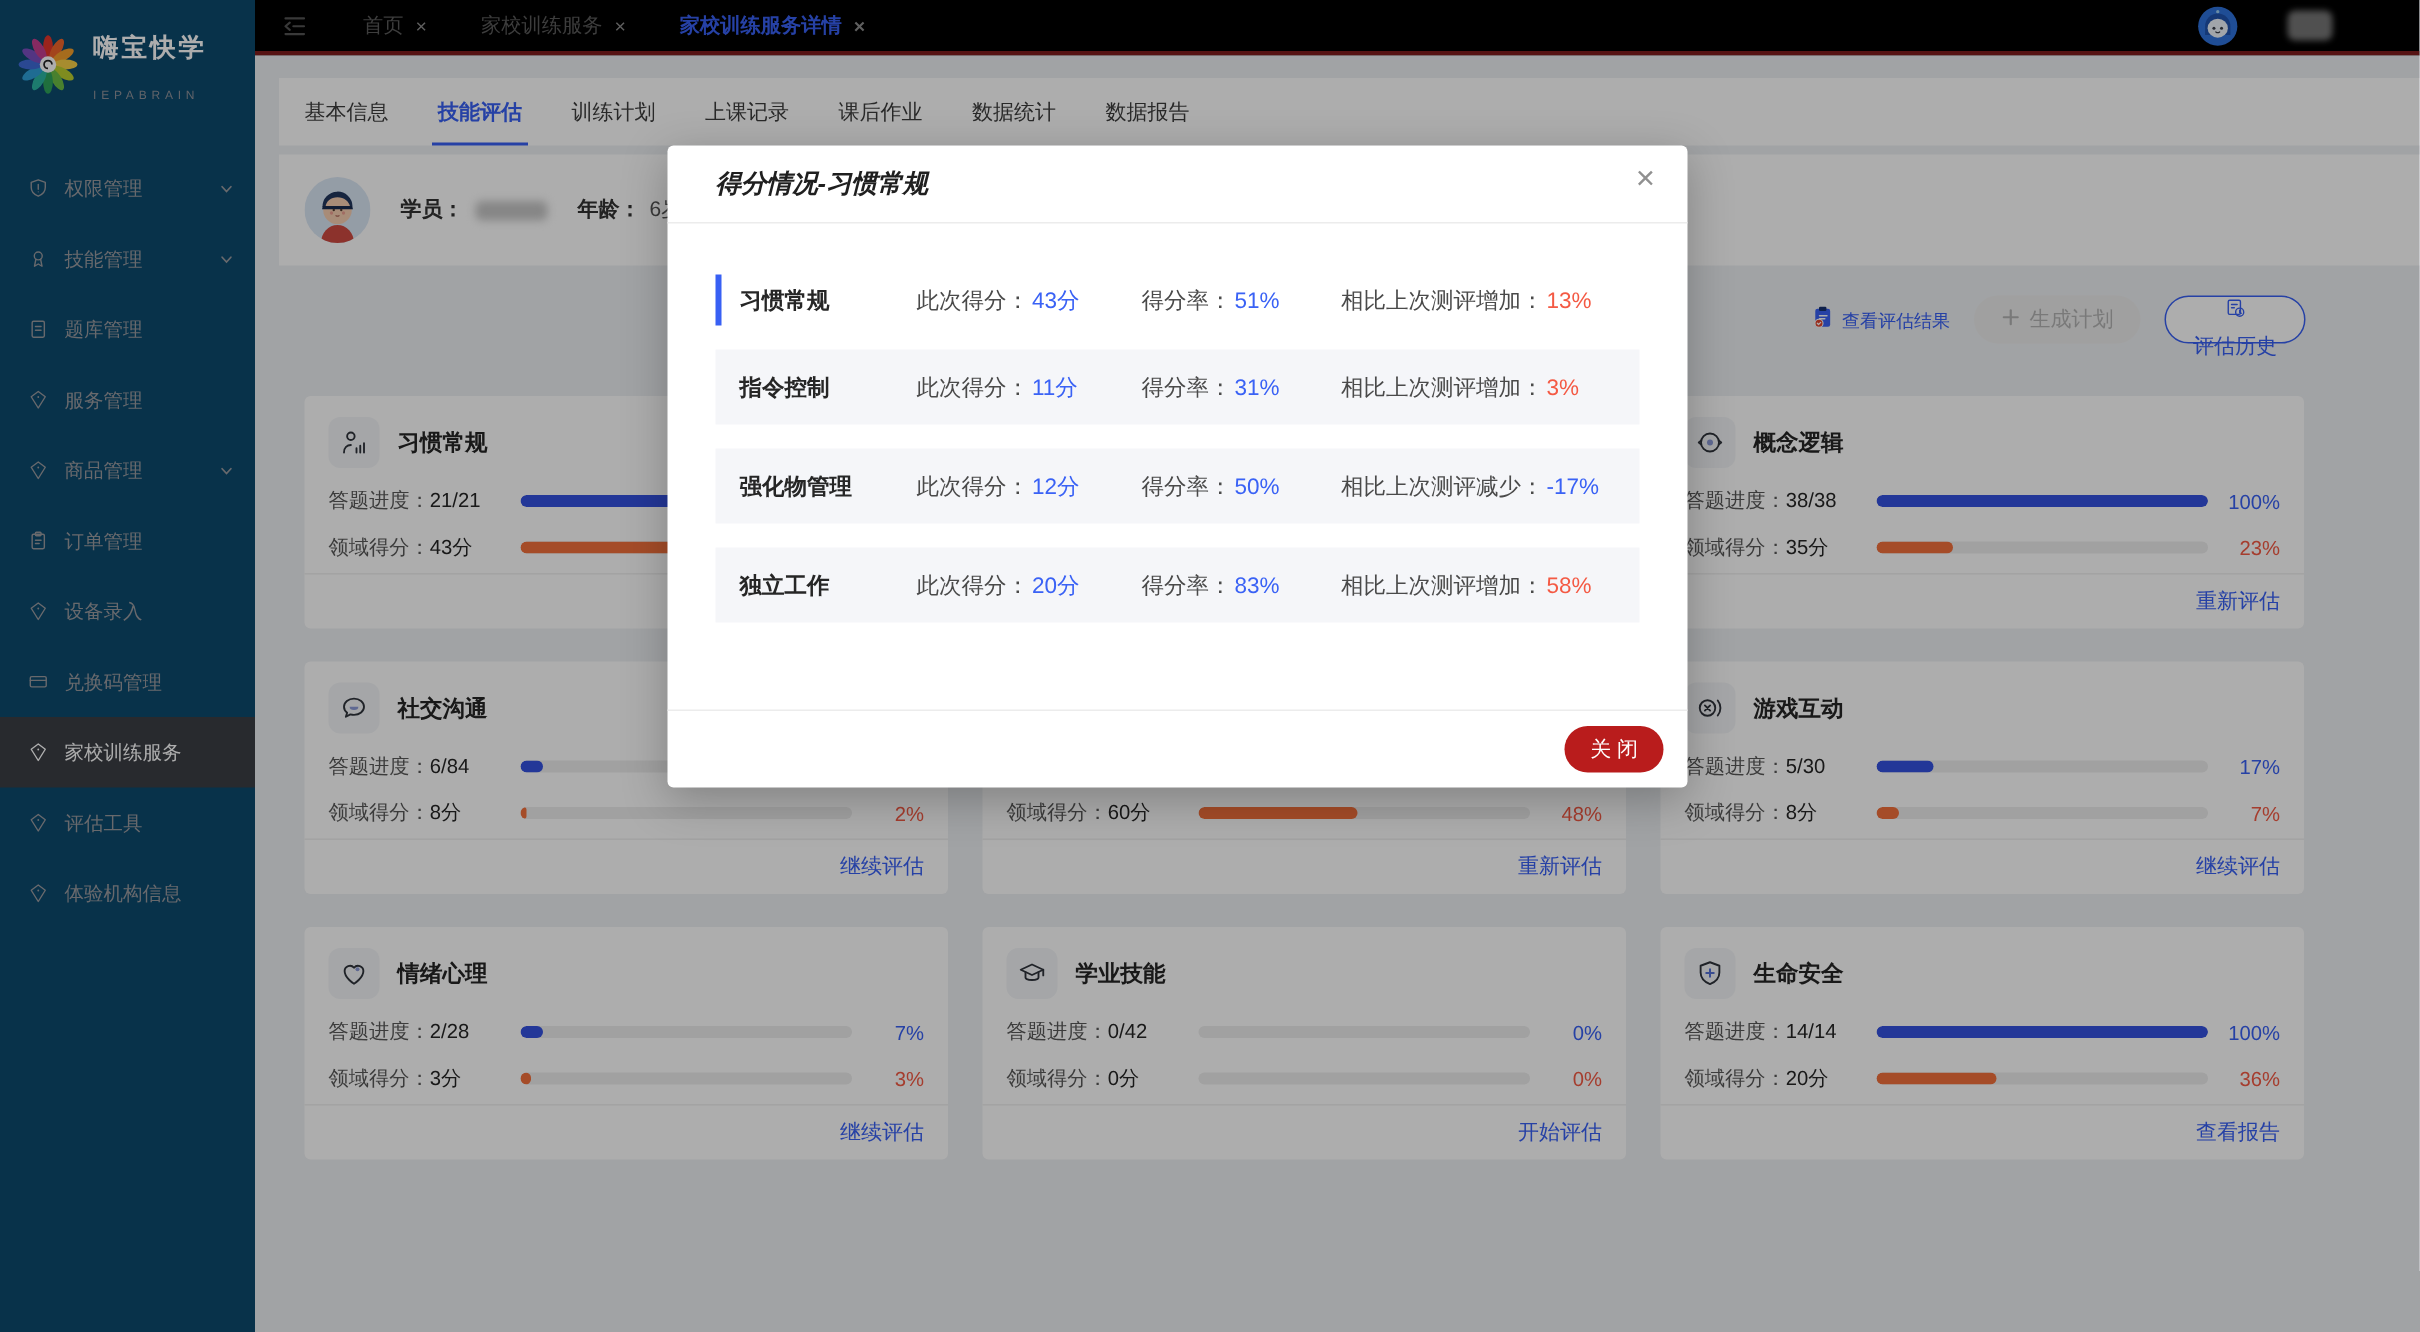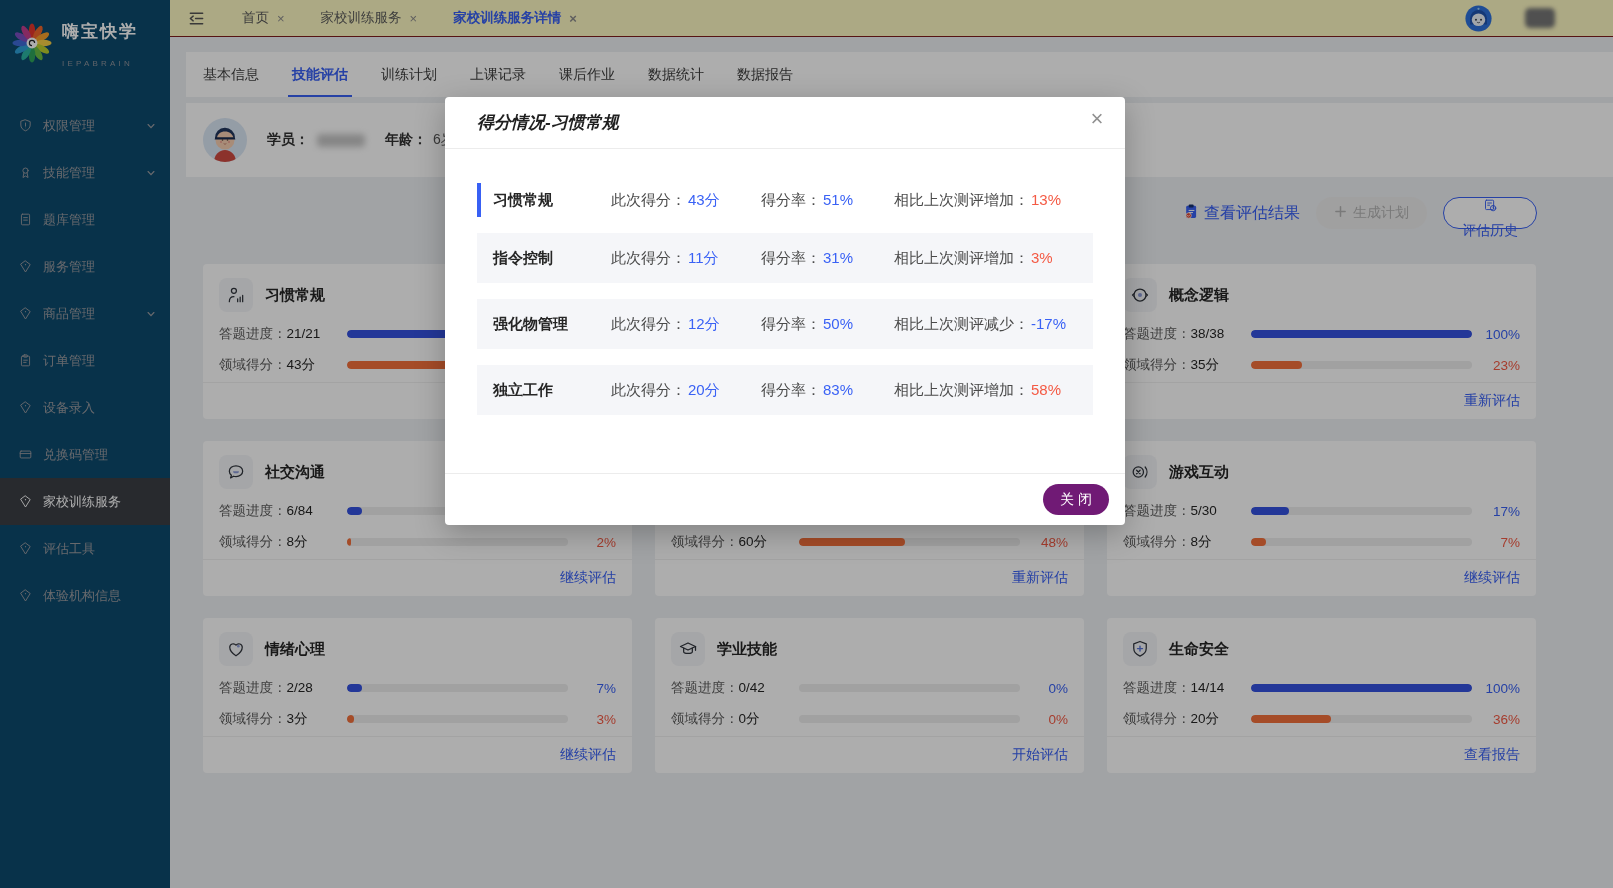--- a/index.html
+++ b/index.html
@@ -13,22 +13,22 @@
   .logo-title{color:#fff;font-size:17px;font-weight:700;letter-spacing:2px;white-space:nowrap;}
   .logo-sub{color:#8f939b;font-size:8px;letter-spacing:3.2px;margin-top:16px;}
   .menu{margin-top:22px;}
   .menu-item{height:47px;display:flex;align-items:center;gap:10px;padding:0 14px 0 18px;cursor:pointer;}
   .menu-item.active{background:#3b3e45;color:#fff;}
   .mi-icon{display:flex;width:15px;}
   .chev{margin-left:auto;display:flex;}
 
   
   .main{flex:1;display:flex;flex-direction:column;min-width:0;}
-  .tabbar{height:37px;min-height:37px;background:#fef9c3;display:flex;align-items:center;
-          padding-left:17px;border-bottom:1px solid #7f1d1d;box-sizing:border-box;}
+  .tabbar{height:37px;min-height:37px;background:#000000;display:flex;align-items:center;
+          padding-left:17px;border-bottom:3px solid #7f1d1d;box-sizing:border-box;}
   .collapse{display:flex;cursor:pointer;}
   .tabs{display:flex;align-items:center;}
   .tab{display:flex;align-items:center;gap:8px;margin-left:36px;font-size:13.5px;color:#5a5a5a;cursor:pointer;}
   .tab.active{color:#3860f4;font-weight:700;}
   .xchar-sm{font-size:13px;color:#8c8c8c;line-height:1;}
   .top-right{margin-left:auto;display:flex;align-items:center;gap:13px;padding-right:58px;}
   .blur-name{width:30px;height:20px;background:#777;border-radius:5px;filter:blur(2px);}
 
   .content{flex:1;background:#eef0f3;padding:15px 0 0 16px;box-sizing:border-box;}
 
@@ -38,21 +38,21 @@
   .ctab.active{color:#3860f4;font-weight:600;}
   .ctab.active::after{content:"";position:absolute;left:-4px;right:-4px;bottom:0;height:2px;background:#3860f4;}
 
   .student-panel{background:#fff;height:74px;margin-top:6px;display:flex;align-items:center;padding-left:17px;}
   .s-avatar{margin-right:20px;display:flex;}
   .s-label{font-size:14px;font-weight:700;color:#333;}
   .s-name-blur{width:48px;height:13px;background:#c6c6c6;border-radius:4px;filter:blur(3px);margin:0 20px 0 8px;}
   .s-value{font-size:14px;color:#555;margin-left:6px;}
 
   .actions-row{display:flex;justify-content:flex-end;align-items:center;gap:16px;margin:18px 76px 0 0;height:36px;}
-  .link-action{display:flex;gap:4px;align-items:flex-start;color:#3860f4;font-size:16px;cursor:pointer;}
+  .link-action{display:flex;gap:4px;align-items:flex-end;color:#3860f4;font-size:12px;cursor:pointer;}
   .pill{display:flex;align-items:center;gap:6px;height:32px;border-radius:16px;padding:0 18px;
         font-size:14px;border:none;cursor:pointer;background:#fff;font-family:Liberation Sans, sans-serif;}
   .pill.disabled{background:#ececec;color:#b3b3b3;}
   .pill.outline{border:1px solid #3860f4;color:#3860f4;background:#fff;flex-direction:column;}
 
   
   .cards{margin:33px 0 0 17px;width:1333px;display:grid;grid-template-columns:repeat(3,429px);gap:22px 23px;}
   .card{background:#fff;border-radius:4px;height:155px;box-sizing:border-box;display:flex;flex-direction:column;}
   .card-body{padding:14px 16px 0;flex:1;}
   .title-row{display:flex;align-items:center;gap:12px;height:34px;}
@@ -84,21 +84,21 @@
          padding-left:16px;box-sizing:border-box;font-size:15px;}
   .m-row:last-child{margin-bottom:0;}
   .m-row.highlight{background:#fff;height:34px;border-left:4px solid #3860f4;padding-left:12px;}
   .m-name{width:118px;font-weight:700;color:#262626;}
   .m-col{color:#4a4a4a;}
   .m-col.c1{width:150px;}.m-col.c2{width:133px;}.m-col.c3{flex:1;}
   .m-val{margin-left:2px;}
   .blue{color:#3a62f5;}.orange{color:#f45a44;}
   .m-footer{border-top:1px solid #ececec;height:52px;display:flex;align-items:center;
             justify-content:flex-end;padding-right:16px;box-sizing:border-box;}
-  .m-close-btn{background:#701a75;color:#fff;border:none;border-radius:16px;height:31px;padding:0 17px;
+  .m-close-btn{background:#b91c1c;color:#fff;border:none;border-radius:16px;height:31px;padding:0 17px;
                font-size:14px;cursor:pointer;font-family:inherit;}
 </style>
 </head>
 <body>
 
 <div class="app">
 
   <aside class="sidebar">
     <div class="logo-row">
       <span class="logo-mark"><svg width="40" height="40" viewBox="-19 -19 38 38">

